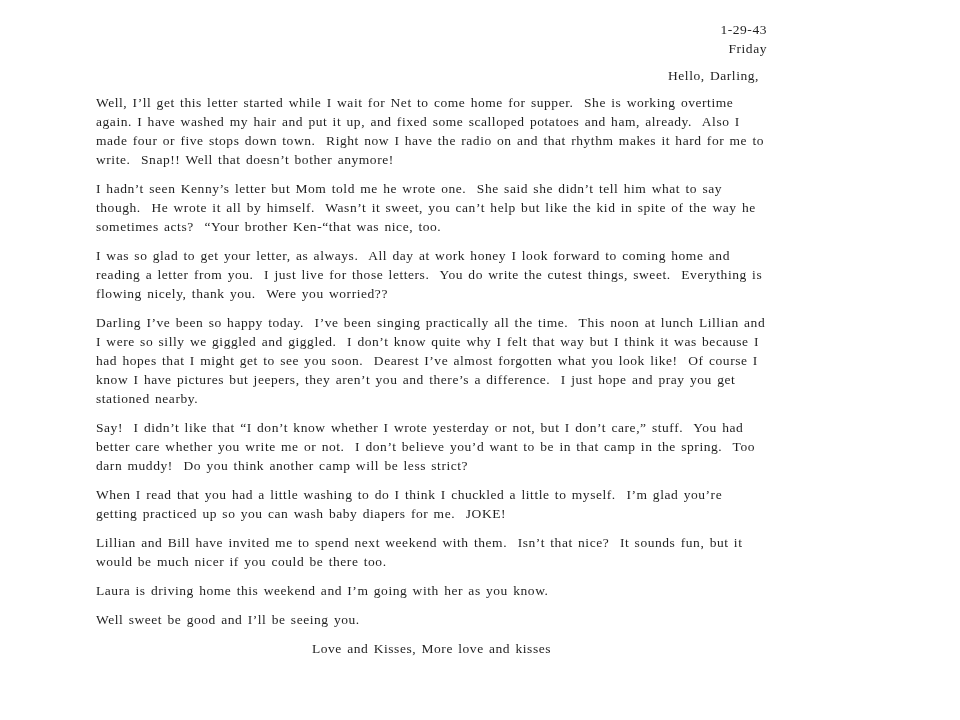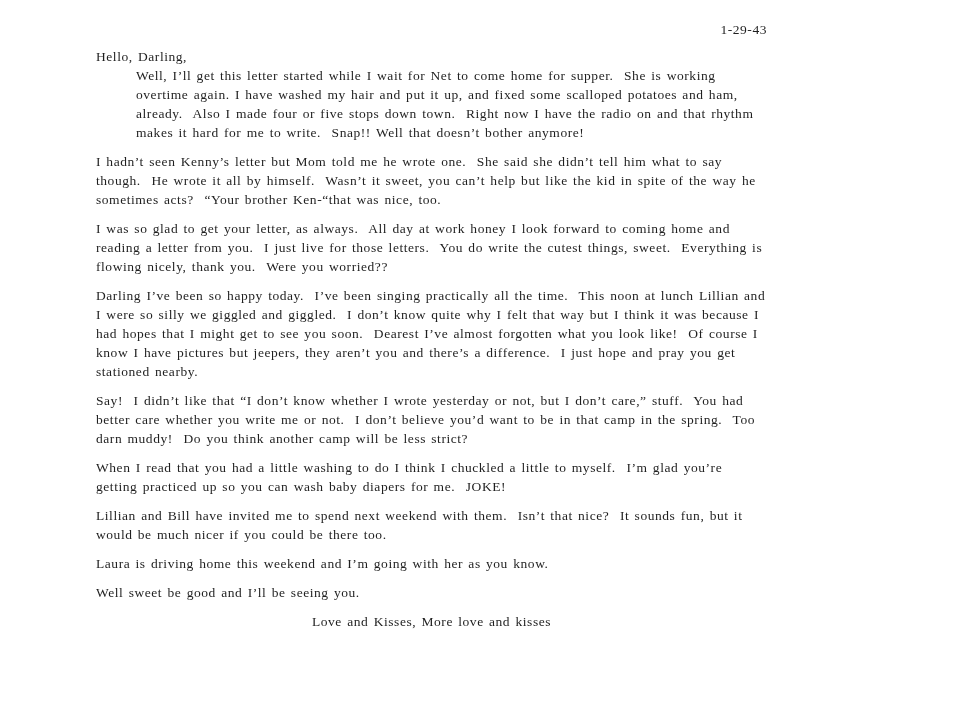--- a/index.html
+++ b/index.html
@@ -23,46 +23,47 @@
     overflow: hidden;
   }
   .date-block {
     text-align: right;
     margin: 0 0 8px 0;
   }
   .date-block div {
     white-space: pre;
   }
   .salutation {
-    margin: 0;
+    margin: 8px;
     white-space: pre-wrap;
+    text-align: right;
   }
   p.para {
     margin: 0 0 10px 0;
     white-space: pre-wrap;
   }
   p.para.first {
     margin-top: 0;
-    margin-left: 40px;
   }
   .closing {
     text-align: center;
     margin-top: 2px;
   }
   .closing div {
     white-space: pre-wrap;
   }
 </style>
 </head>
 <body>
 
 <div class="page">
 
   <div class="date-block">
     <div>1-29-43</div>
+    <div>Friday</div>
   </div>
 
   <div class="salutation">Hello, Darling,</div>
 
   <p class="para first">Well, I’ll get this letter started while I wait for Net to come home for supper.  She is working overtime again. I have washed my hair and put it up, and fixed some scalloped potatoes and ham, already.  Also I made four or five stops down town.  Right now I have the radio on and that rhythm makes it hard for me to write.  Snap!! Well that doesn’t bother anymore!</p>
   <p class="para">I hadn’t seen Kenny’s letter but Mom told me he wrote one.  She said she didn’t tell him what to say though.  He wrote it all by himself.  Wasn’t it sweet, you can’t help but like the kid in spite of the way he sometimes acts?  “Your brother Ken-“that was nice, too.</p>
   <p class="para">I was so glad to get your letter, as always.  All day at work honey I look forward to coming home and reading a letter from you.  I just live for those letters.  You do write the cutest things, sweet.  Everything is flowing nicely, thank you.  Were you worried??</p>
   <p class="para">Darling I’ve been so happy today.  I’ve been singing practically all the time.  This noon at lunch Lillian and I were so silly we giggled and giggled.  I don’t know quite why I felt that way but I think it was because I had hopes that I might get to see you soon.  Dearest I’ve almost forgotten what you look like!  Of course I know I have pictures but jeepers, they aren’t you and there’s a difference.  I just hope and pray you get stationed nearby.</p>
   <p class="para">Say!  I didn’t like that “I don’t know whether I wrote yesterday or not, but I don’t care,” stuff.  You had better care whether you write me or not.  I don’t believe you’d want to be in that camp in the spring.  Too darn muddy!  Do you think another camp will be less strict?</p>
   <p class="para">When I read that you had a little washing to do I think I chuckled a little to myself.  I’m glad you’re getting practiced up so you can wash baby diapers for me.  JOKE!</p>

